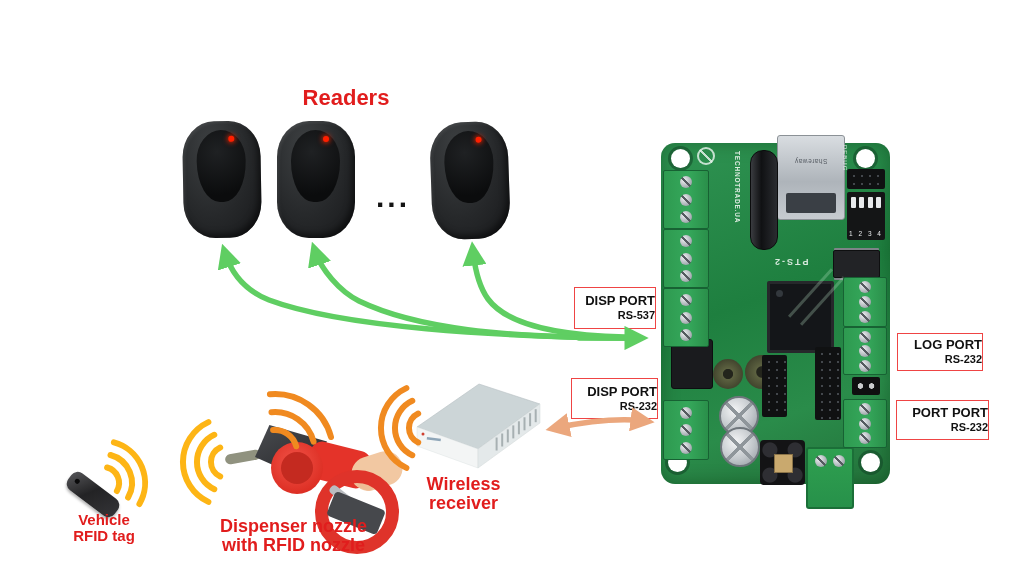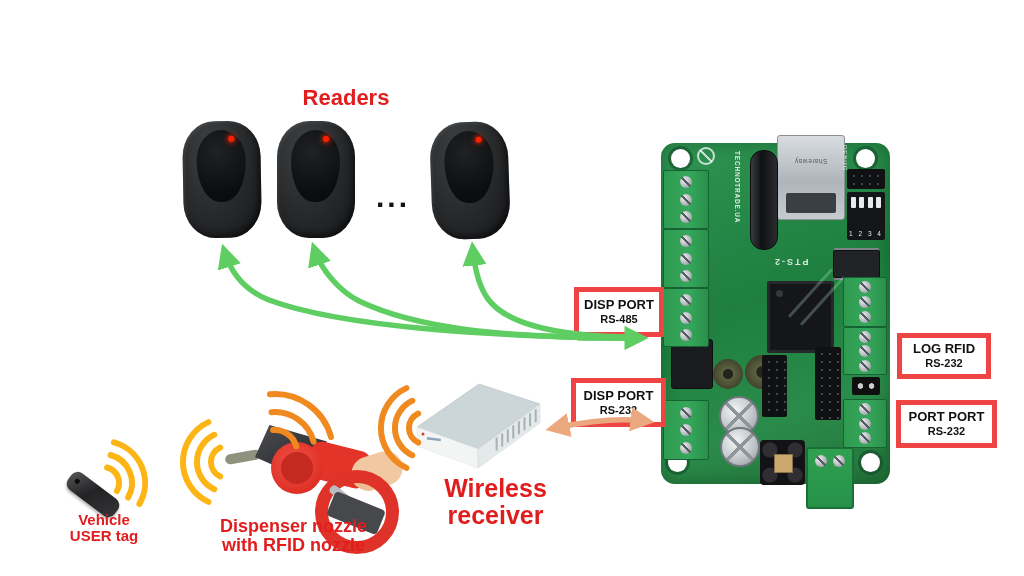--- a/index.html
+++ b/index.html
@@ -4,22 +4,22 @@
 <style>
   html,body{margin:0;padding:0;background:#fff;width:1024px;height:576px;overflow:hidden;
     font-family:"Liberation Sans","DejaVu Sans",sans-serif;}
   :root{
     --red:#e11d1d; --green:#5fce62; --aorange:#eba77d; --yellow:#fdb515; --sorange:#f08a20;
   }
   .canvas{position:relative;width:1024px;height:576px;background:#fff;margin-left:23px;}
   .caption{position:absolute;font-weight:bold;color:var(--red);text-align:center;line-height:1.08;}
 
   
-  .port-label{position:absolute;background:#fff;border:5px solid #ef4444;text-align:center;
-    display:flex;flex-direction:column;justify-content:center;}
+  .port-label{position:absolute;background:#fff;border:1px solid #ef4444;text-align:center;
+    display:flex;flex-direction:column;justify-content:center;align-items:flex-end;}
   .pl-title{font-size:13px;font-weight:bold;color:#111;line-height:1.15;}
   .pl-sub{font-size:11px;font-weight:bold;color:#111;line-height:1.15;}
 
   
   .reader{position:absolute;width:78px;height:117px;}
   .reader-body{position:absolute;inset:0;border-radius:32px/36px;
     background:radial-gradient(ellipse at 35% 22%,#3d4042,#26282a 55%,#17181a);
     box-shadow:inset 2px 2px 3px rgba(255,255,255,.08), inset -3px -4px 6px rgba(0,0,0,.5);}
   .reader-window{position:absolute;left:14px;top:9px;width:49px;height:72px;
     border-radius:50% 50% 46% 46%/42% 42% 56% 56%;
@@ -216,28 +216,28 @@
     <div class="jumper"></div>
     <div class="tblock right" style="top:256px;height:47px;">
       <span class="screw"></span>
         <span class="screw"></span>
         <span class="screw"></span>
     </div>
   </div>
 
   <div class="port-label" style="left:551px;top:287px;width:80px;height:40px;">
     <div class="pl-title">DISP PORT</div>
-    <div class="pl-sub">RS-485</div>
+    <div class="pl-sub">RS-537</div>
   </div>
   <div class="port-label" style="left:548px;top:378px;width:85px;height:39px;">
     <div class="pl-title">DISP PORT</div>
     <div class="pl-sub">RS-232</div>
   </div>
   <div class="port-label" style="left:874px;top:333px;width:84px;height:36px;">
-    <div class="pl-title">LOG RFID</div>
+    <div class="pl-title">LOG PORT</div>
     <div class="pl-sub">RS-232</div>
   </div>
   <div class="port-label" style="left:873px;top:400px;width:91px;height:38px;">
     <div class="pl-title">PORT PORT</div>
     <div class="pl-sub">RS-232</div>
   </div>
 
   <svg class="receiver-svg" width="140" height="100" viewBox="0 0 140 100">
     <polygon points="8,51 70,8 131,28 69,73" fill="#ccd5d7" stroke="#b7c0c2" stroke-width="0.6"></polygon>
     <polygon points="8,51 69,73 69,92 8,70" fill="#f3f5f5" stroke="#dde2e3" stroke-width="0.5"></polygon>
@@ -269,27 +269,27 @@
       <div class="nz-disc-in"></div>
     </div>
   </div>
 
   <div class="tag">
     <div class="tag-hole"></div>
   </div>
 
   <div class="caption" style="left:18px;top:512px;width:126px;font-size:15px;">
     <div>Vehicle</div>
-    <div>USER tag</div>
+    <div>RFID tag</div>
   </div>
   <div class="caption" style="left:158px;top:517px;width:225px;font-size:18px;">
     <div>Dispenser nozzle</div>
     <div>with RFID nozzle</div>
   </div>
-  <div class="caption" style="left:410px;top:475px;width:125px;font-size:25px;">
+  <div class="caption" style="left:378px;top:475px;width:125px;font-size:18px;">
     <div>Wireless</div>
     <div>receiver</div>
   </div>
 
   <svg class="overlay" width="1024" height="576" viewBox="0 0 1024 576">
     <defs>
       <marker id="mg" viewBox="0 0 10 10" refX="6" refY="5" markerWidth="4.4" markerHeight="4.4" orient="auto-start-reverse">
         <path d="M0,0 L10,5 L0,10 Z" fill="#5fce62"></path>
       </marker>
       <marker id="mo" viewBox="0 0 10 10" refX="6" refY="5" markerWidth="4.4" markerHeight="4.4" orient="auto-start-reverse">

